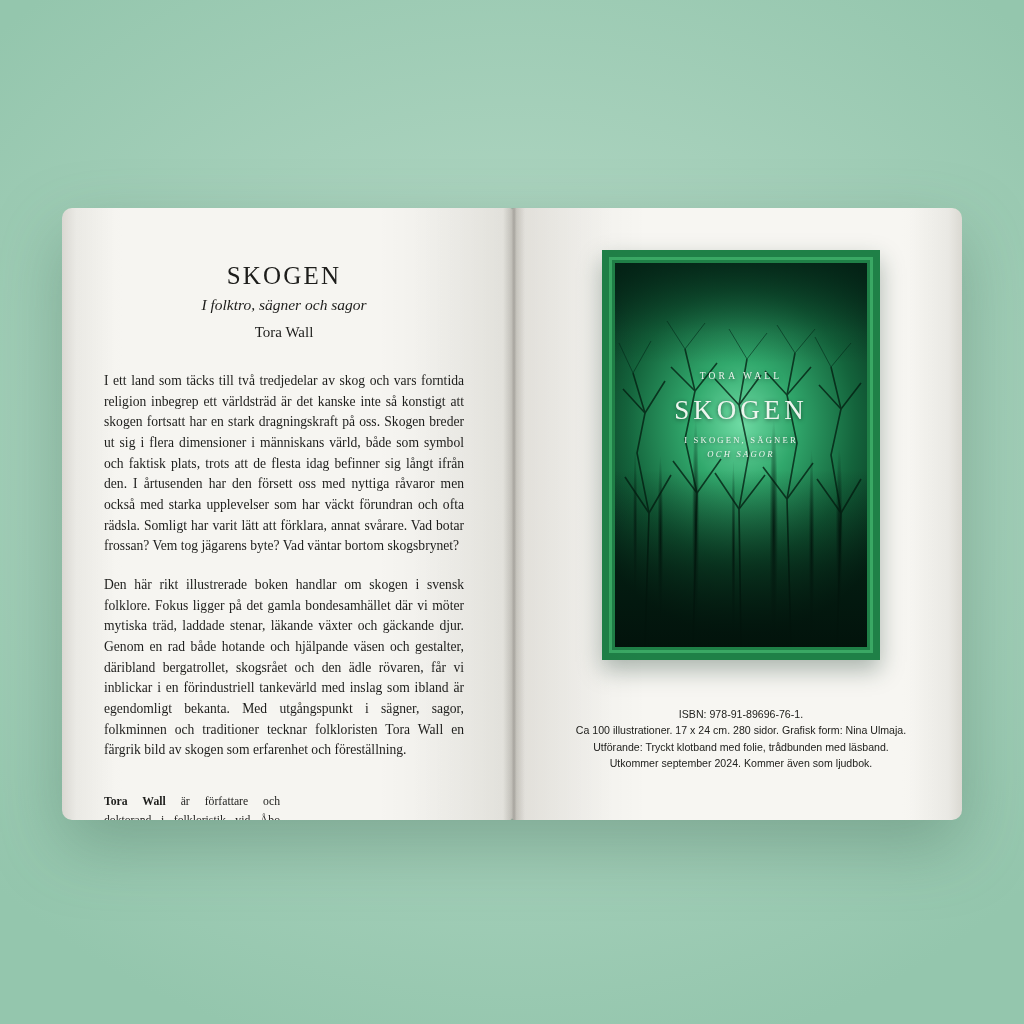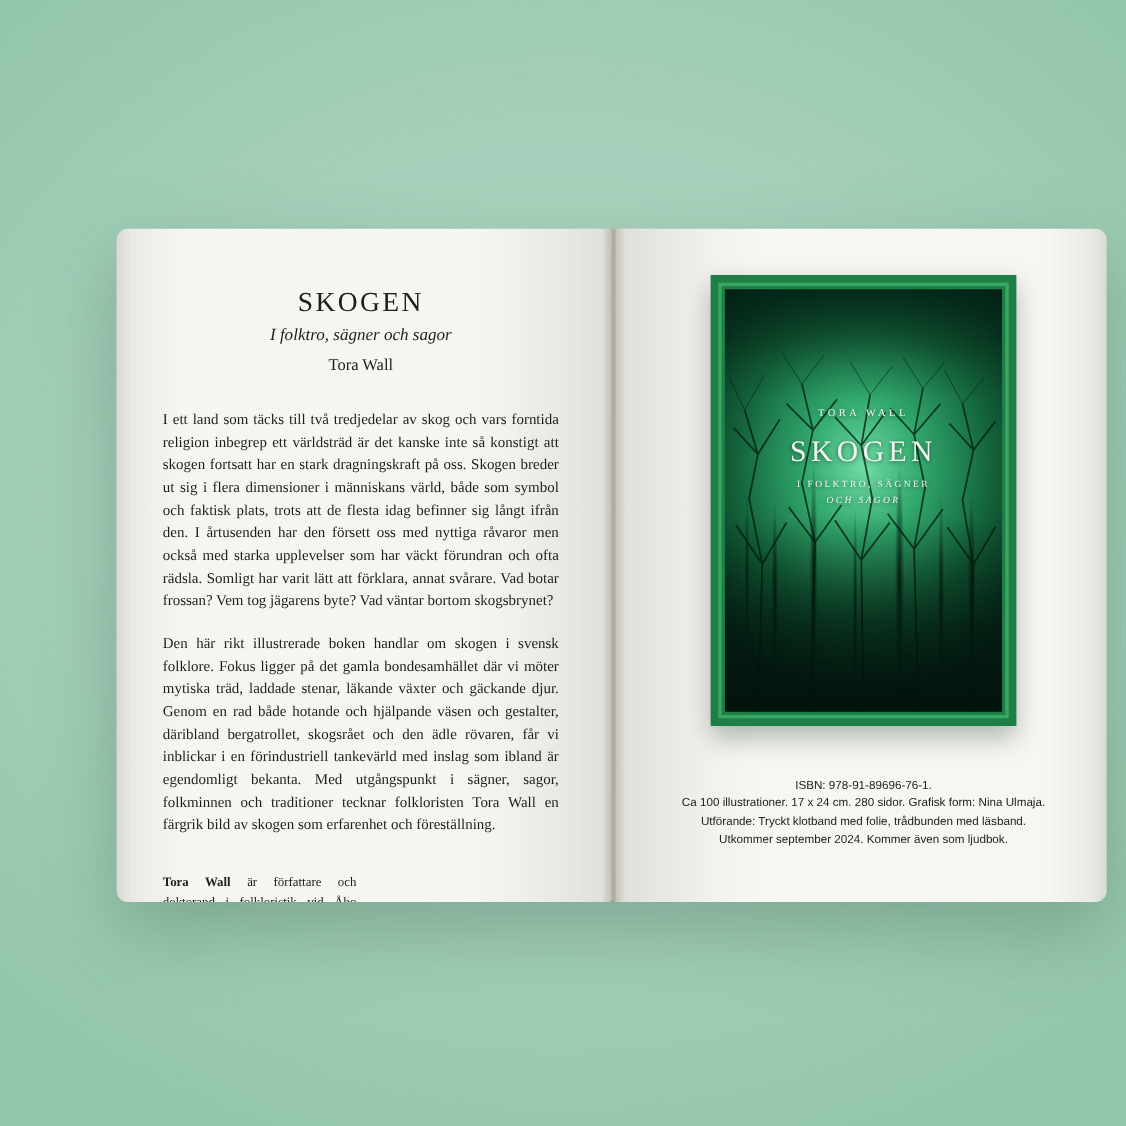--- a/index.html
+++ b/index.html
@@ -21,21 +21,20 @@
 
   
   .book {
     position: absolute;
     left: 62px;
     top: 208px;
     width: 900px;
     height: 612px;
     display: flex;
     filter: drop-shadow(0 26px 34px rgba(40, 80, 60, 0.30));
-    margin-left: 44px;
   }
   .page {
     position: relative;
     width: 450px;
     height: 100%;
     background: #f4f3ef;
     overflow: hidden;
   }
   .page.left {
     border-radius: 10px 2px 2px 10px;
@@ -265,21 +264,21 @@
                 <path d="M226 250 L246 216 M226 250 L202 216 M226 146 L246 120 M226 146 L204 122"></path>
               </g>
               <g stroke="#05281a" fill="none" stroke-width="0.9" opacity="0.75">
                 <path d="M18 110 L4 80 M18 110 L36 78 M70 86 L52 58 M70 86 L90 60 M132 96 L114 66 M132 96 L152 70 M180 90 L162 62 M180 90 L200 66 M216 104 L200 74 M216 104 L236 80"></path>
               </g>
             </svg>
             <div class="canopy-dark"></div>
             <div class="cover-text">
               <div class="cover-author">TORA WALL</div>
               <div class="cover-title">SKOGEN</div>
-              <div class="cover-sub1">I FOLKTRO, SÄGNER</div>
+              <div class="cover-sub1">I SKOGEN, SÄGNER</div>
               <div class="cover-sub2">OCH SAGOR</div>
             </div>
           </div>
           <div class="cover-border"></div>
         </div>
       </div>
 
       <div class="caption">
         <div>ISBN: 978-91-89696-76-1.</div>
         <div>Ca 100 illustrationer. 17 x 24 cm. 280 sidor. Grafisk form: Nina Ulmaja.</div>

